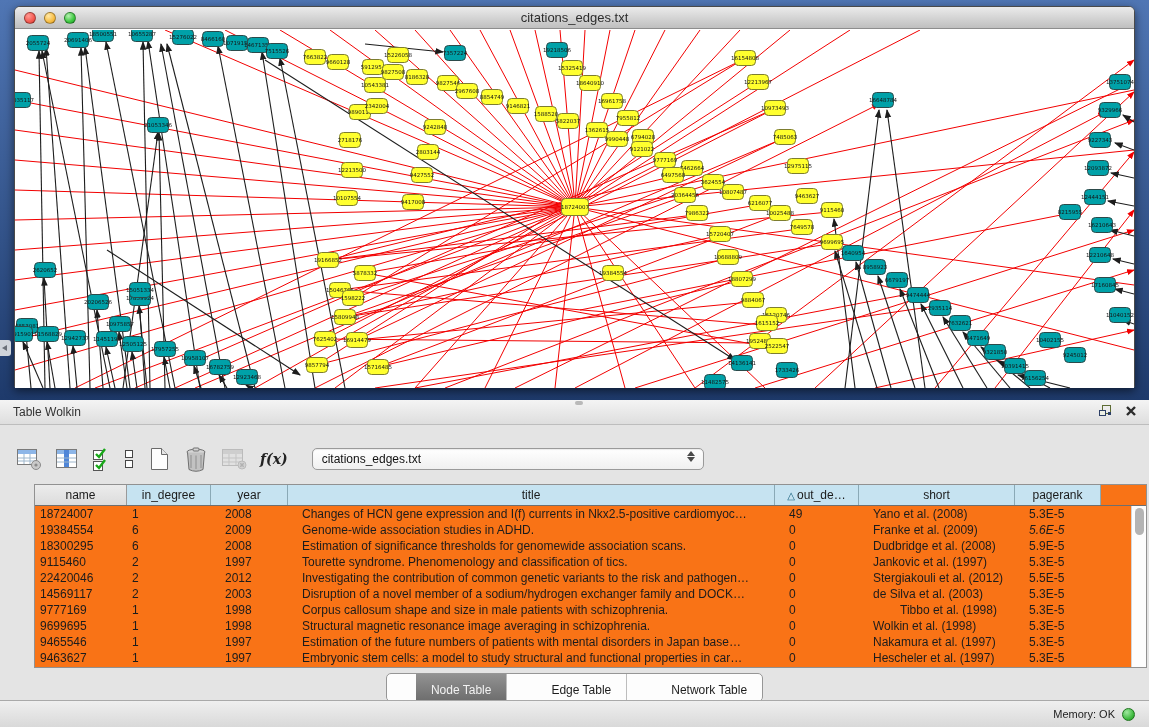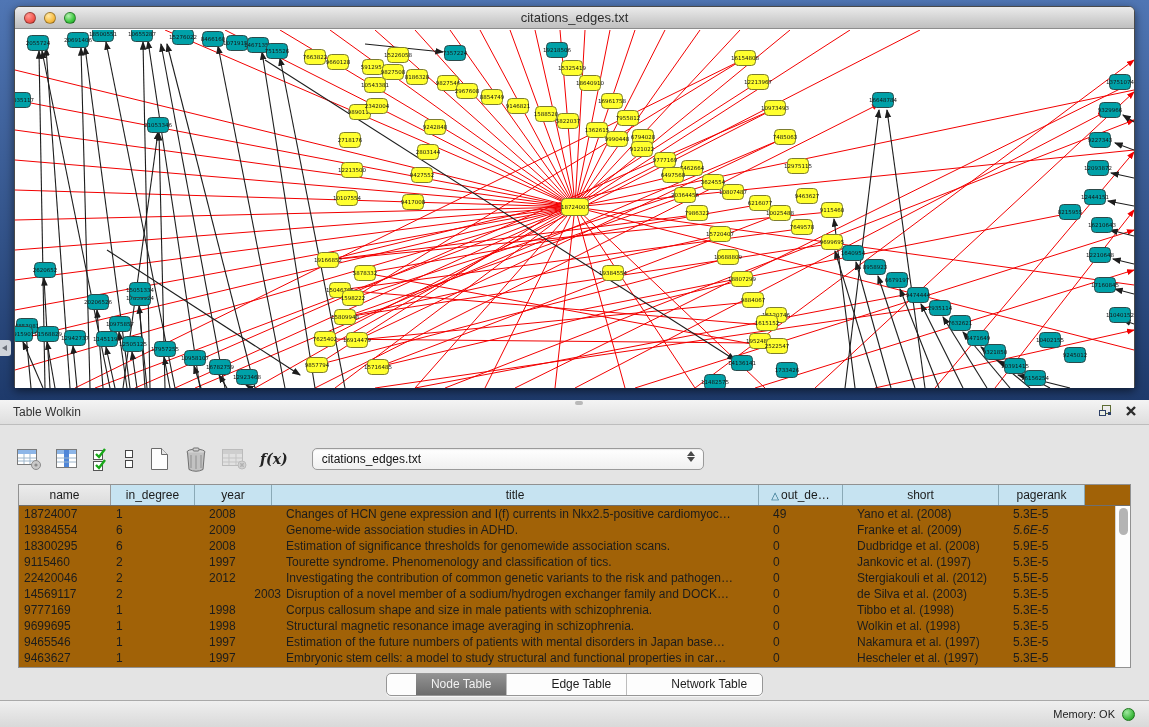--- a/index.html
+++ b/index.html
@@ -51,40 +51,40 @@
            position:relative; box-shadow:inset 0 1px 1px rgba(0,0,0,.08); }
   .combo-text { font-size:12px; color:#111; padding-left:9px; }
   .combo-arrows { position:absolute; right:8px; top:2px; display:flex; flex-direction:column;
                   gap:1px; align-items:center; }
   .combo-arrows i { display:block; width:0; height:0; }
   .combo-arrows .up { border-left:4px solid transparent; border-right:4px solid transparent;
                       border-bottom:5px solid #4a4a4a; }
   .combo-arrows .dn { border-left:4px solid transparent; border-right:4px solid transparent;
                       border-top:5px solid #4a4a4a; }
 
-  .datatable { position:absolute; left:18px; top:84px; width:1113px; height:184px;
-               background:#a16207; border:1px solid #919191; }
+  .datatable { position:absolute; left:34px; top:84px; width:1113px; height:184px;
+               background:#f97316; border:1px solid #919191; }
   .thead { display:flex; height:21px; border-bottom:1px solid #6f6f6f; }
   .th { font-size:12px; color:#1b1b1b; text-align:center; line-height:20px;
         background:#c6e3f1; border-right:1px solid #8aa9b6; overflow:hidden; white-space:nowrap; }
   .th.sel { background:linear-gradient(#ececec,#dcdcdc); border-right:1px solid #9a9a9a; }
   .th .sort { color:#18607d; font-size:10px; margin-right:2px; }
   .tbody { position:absolute; left:0; top:21px; right:15px; bottom:0; overflow:hidden; }
   .tr { display:flex; height:16px; line-height:16px; }
   .td { font-size:12px; color:#1c1c1c; padding-left:5px; overflow:hidden;
         white-space:nowrap; text-overflow:clip; }
   .vscroll { position:absolute; right:0; top:21px; bottom:0; width:15px;
              background:#fdfdfd; border-left:1px solid #d5d5d5; }
   .vthumb { position:absolute; left:3px; top:2px; width:9px; height:27px;
             border-radius:5px; background:#b4b4b4; }
 
   .tabs-row { position:absolute; left:0; right:0; top:273px; display:flex; justify-content:center; }
   .segmented { display:inline-flex; border:1px solid #969696; border-radius:5px;
                overflow:hidden; background:#fdfdfd; box-shadow:0 1px 1px rgba(255,255,255,.7); }
-  .segment { font-size:12px; color:#1d1d1d; padding:3px 15px 4px 15px; border-right:1px solid #bdbdbd;margin-left:29px; }
+  .segment { font-size:12px; color:#1d1d1d; padding:9px 15px 4px 15px; border-right:1px solid #bdbdbd;margin-left:29px; }
   .segment:last-child { border-right:none; }
   .segment.active { background:linear-gradient(#929292,#6d6d6d); color:#f2f2f2; }
 
   
   .status-bar { position:relative; width:1149px; height:27px;
                 background:linear-gradient(#efefef,#d9d9d9); border-top:1px solid #a9a9a9;
                 display:flex; align-items:center; justify-content:flex-end; gap:7px;
                 padding-right:14px; }
   .status-text { font-size:11px; color:#222; }
   .mem-dot { width:13px; height:13px; border-radius:50%;
@@ -884,33 +884,33 @@
           <div class="td" style="width: 93px;">2</div>
           <div class="td" style="width: 77px;">2012</div>
           <div class="td" style="width: 487px;">Investigating the contribution of common genetic variants to the risk and pathogen…</div>
           <div class="td" style="width: 84px;">0</div>
           <div class="td" style="width: 156px;">Stergiakouli et al. (2012)</div>
           <div class="td" style="width: 86px;">5.5E-5</div>
         </div>
         <div class="tr">
           <div class="td" style="width: 92px;">14569117</div>
           <div class="td" style="width: 93px;">2</div>
-          <div class="td" style="width: 77px; text-align: right;">2003</div>
+          <div class="td" style="width: 77px;">2003</div>
           <div class="td" style="width: 487px;">Disruption of a novel member of a sodium/hydrogen exchanger family and DOCK…</div>
           <div class="td" style="width: 84px;">0</div>
           <div class="td" style="width: 156px;">de Silva et al. (2003)</div>
           <div class="td" style="width: 86px;">5.3E-5</div>
         </div>
         <div class="tr">
           <div class="td" style="width: 92px;">9777169</div>
           <div class="td" style="width: 93px;">1</div>
           <div class="td" style="width: 77px;">1998</div>
           <div class="td" style="width: 487px;">Corpus callosum shape and size in male patients with schizophrenia.</div>
           <div class="td" style="width: 84px;">0</div>
-          <div class="td" style="width: 156px;">Tibbo et al. (1998)</div>
+          <div class="td" style="width: 156px; text-align: center;">Tibbo et al. (1998)</div>
           <div class="td" style="width: 86px;">5.3E-5</div>
         </div>
         <div class="tr">
           <div class="td" style="width: 92px;">9699695</div>
           <div class="td" style="width: 93px;">1</div>
           <div class="td" style="width: 77px;">1998</div>
           <div class="td" style="width: 487px;">Structural magnetic resonance image averaging in schizophrenia.</div>
           <div class="td" style="width: 84px;">0</div>
           <div class="td" style="width: 156px;">Wolkin et al. (1998)</div>
           <div class="td" style="width: 86px;">5.3E-5</div>

